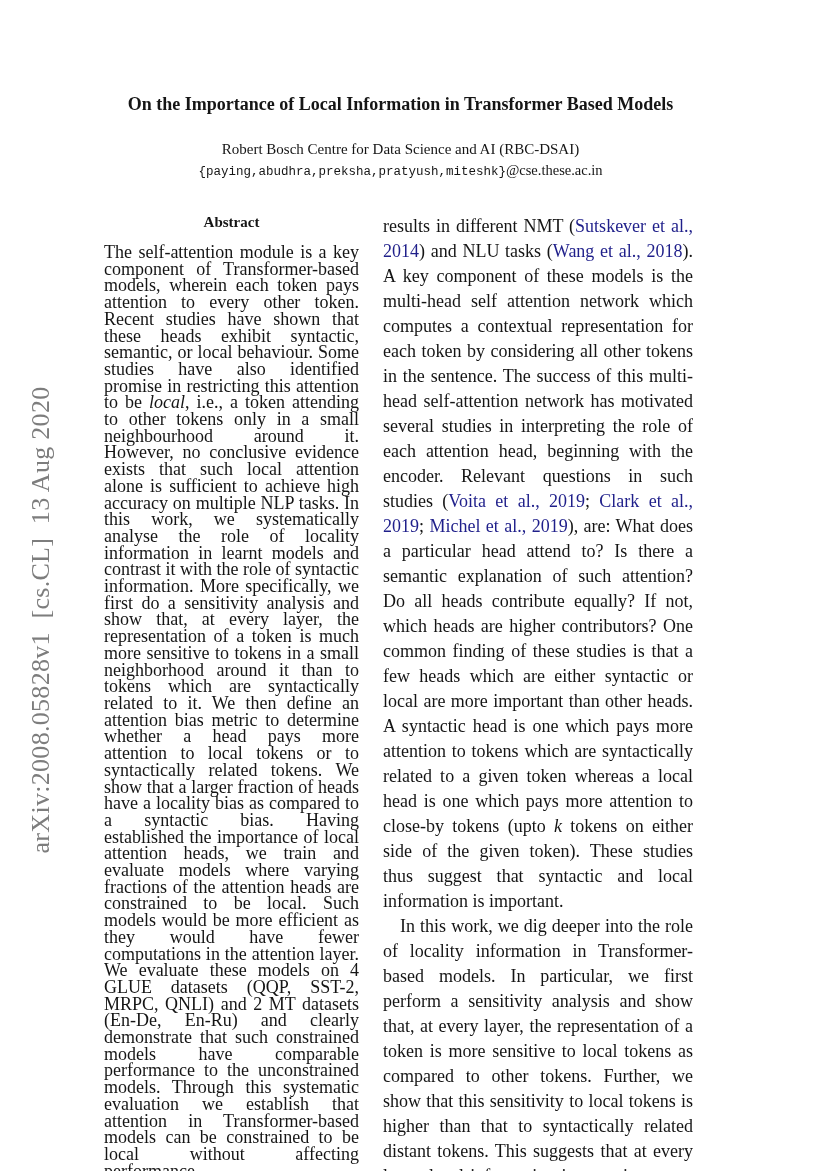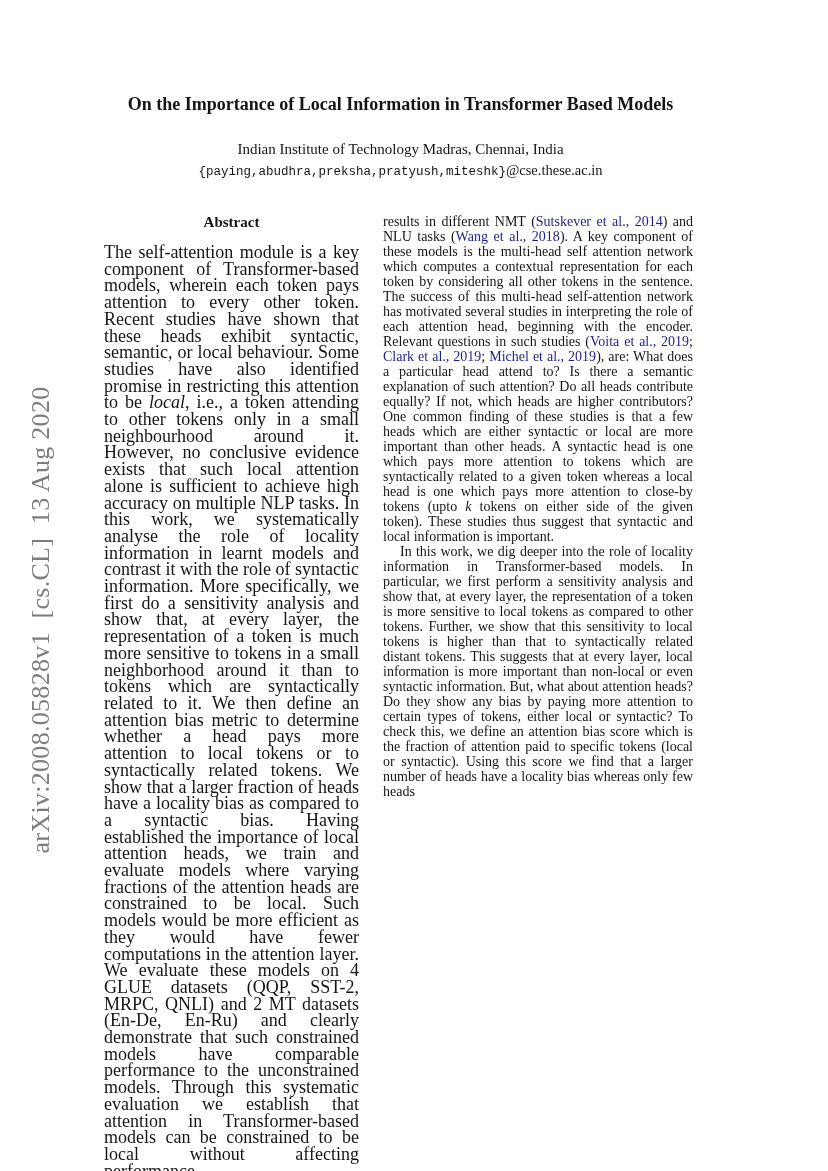--- a/index.html
+++ b/index.html
@@ -79,42 +79,42 @@
     -webkit-hyphens: auto;
   }
   .section-heading {
     margin: 16px 0 11px 0;
     font-size: 15px;
     font-weight: bold;
     line-height: 19px;
   }
   .sec-num { margin-right: 13px; }
   .body-text {
-    font-size: 14px;
-    line-height: 15px;
+    font-size: 18px;
+    line-height: 25px;
     text-align: justify;
     hyphens: auto;
     -webkit-hyphens: auto;
   }
   .para-indent { text-indent: 17px; }
   .s-i { font-style: italic; }
   .s-cite { color: var(--citation, #1f1f8a); }
 </style>
 </head>
 <body>
 
 <div class="page">
   <div class="watermark">arXiv:2008.05828v1  [cs.CL]  13 Aug 2020</div>
 
   <main class="content">
     <h1 class="title">On the Importance of Local Information in Transformer Based Models</h1>
 
 
     <div class="affiliation">
-      <div>Indian Institute of Technology Madras, Chennai, India</div>
+      <div>Robert Bosch Centre for Data Science and AI (RBC-DSAI)</div>
       <div class="email"><span class="s-mono">{paying,abudhra,preksha,pratyush,miteshk}</span><span>@cse.these.ac.in</span></div>
     </div>
 
     <div class="columns">
       <section class="col-left">
         <div class="abstract-heading">Abstract</div>
         <p class="abstract-text"><span>The self-attention module is a key component of Transformer-based models, wherein each token pays attention to every other token. Recent studies have shown that these heads exhibit syntactic, semantic, or local behaviour. Some studies have also identified promise in restricting this attention to be </span><span class="s-i">local</span><span>, i.e., a token attending to other tokens only in a small neighbourhood around it. However, no conclusive evidence exists that such local attention alone is sufficient to achieve high accuracy on multiple NLP tasks. In this work, we systematically analyse the role of locality information in learnt models and contrast it with the role of syntactic information. More specifically, we first do a sensitivity analysis and show that, at every layer, the representation of a token is much more sensitive to tokens in a small neighborhood around it than to tokens which are syntactically related to it. We then define an attention bias metric to determine whether a head pays more attention to local tokens or to syntactically related tokens. We show that a larger fraction of heads have a locality bias as compared to a syntactic bias. Having established the importance of local attention heads, we train and evaluate models where varying fractions of the attention heads are constrained to be local. Such models would be more efficient as they would have fewer computations in the attention layer. We evaluate these models on 4 GLUE datasets (QQP, SST-2, MRPC, QNLI) and 2 MT datasets (En-De, En-Ru) and clearly demonstrate that such constrained models have comparable performance to the unconstrained models. Through this systematic evaluation we establish that attention in Transformer-based models can be constrained to be local without affecting performance.</span></p>
 
         <p class="body-text"><span>Transformer where models (</span><span class="s-cite">Vaswani et al., 2008</span><span>; </span><span class="s-cite">Devlin et al., 2018</span><span>) even produced state-of-the-art</span></p>
       </section>

